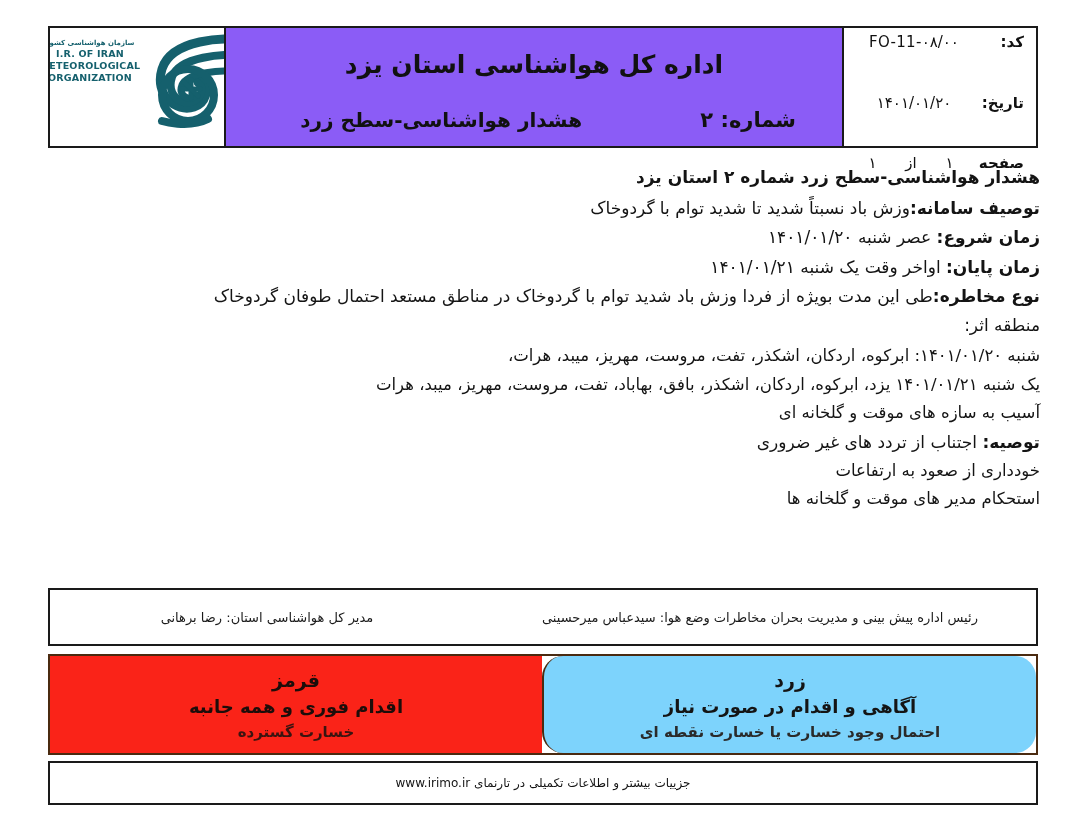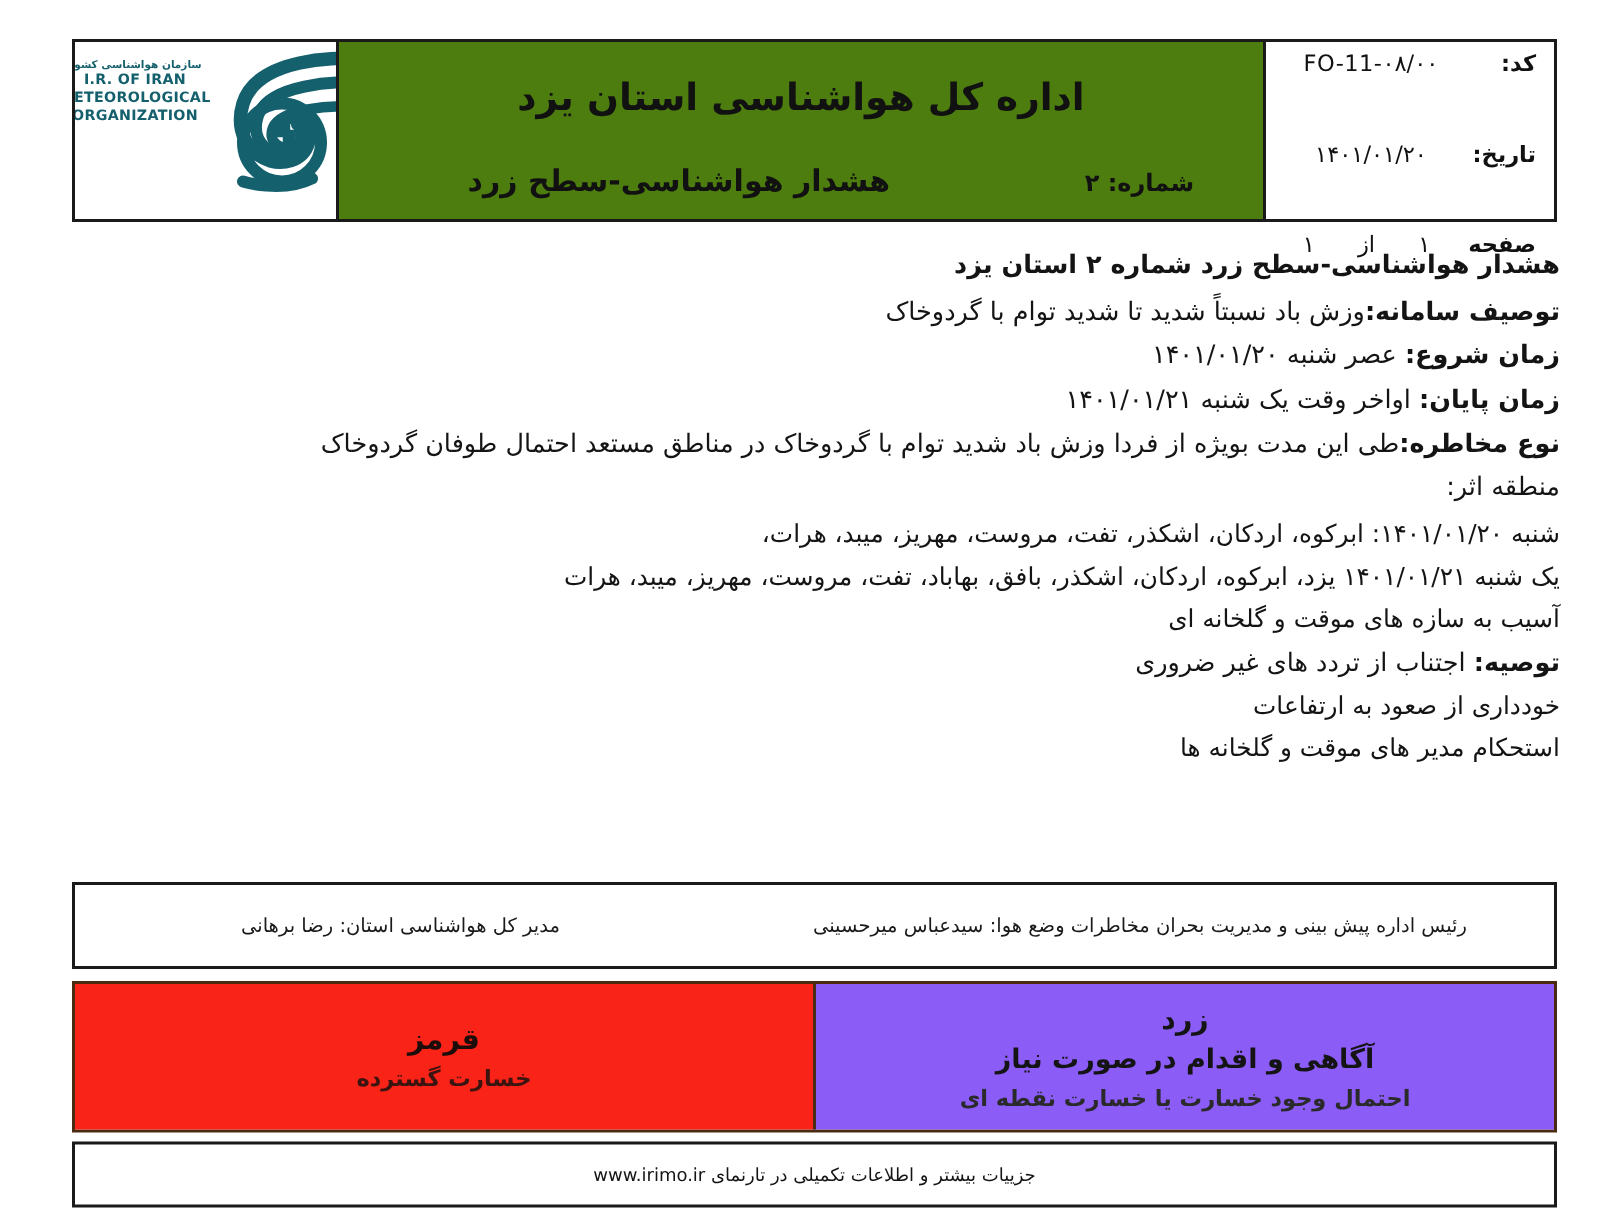--- a/index.html
+++ b/index.html
@@ -39,21 +39,21 @@
     border: 2px solid #1a1a1a;
     box-sizing: border-box;
     background: #ffffff;
     display: flex;
     align-items: center;
     justify-content: center;
     overflow: hidden;
   }
   .hdr-title {
     flex: 1;
-    background: #4d7c0f;
+    background: #8b5cf6;
     border-top: 2px solid #1a1a1a;
     border-bottom: 2px solid #1a1a1a;
     box-sizing: border-box;
     position: relative;
   }
   .hdr-info {
     width: 196px;
     border: 2px solid #1a1a1a;
     box-sizing: border-box;
     background: #ffffff;
@@ -110,21 +110,21 @@
     padding: 0 46px 0 22px;
   }
   .title-sub {
     flex: 1;
     text-align: center;
     font-size: 20px;
     font-weight: bold;
     padding-right: 66px;
   }
   .title-number {
-    font-size: 16px;
+    font-size: 21px;
     font-weight: bold;
     white-space: nowrap;
   }
 
   .logo-box {
     display: flex;
     flex-direction: row;
     align-items: center;
     gap: 2px;
     transform: translateY(-4px);
@@ -210,21 +210,21 @@
     flex: 1;
     display: flex;
     flex-direction: column;
     align-items: center;
     justify-content: center;
     box-sizing: border-box;
     padding: 4px 8px;
     border-left: 2px solid #4a2a10;
   }
   .legend-cell:last-child { border-left: none; }
-  .lg-yellow { background: #8b5cf6; }
+  .lg-yellow { background: #7dd3fc; border-radius: 21px; }
   .lg-orange { background: #fdb71e; }
   .lg-red    { background: #fa2318; }
 
   .lg-name {
     font-size: 19px;
     font-weight: bold;
     line-height: 1.5;
     color: #141414;
   }
   .lg-action {
@@ -374,20 +374,21 @@
   </div>
 
   <div class="legend">
     <div class="legend-cell lg-yellow">
       <div class="lg-name">زرد</div>
       <div class="lg-action">آگاهی و اقدام در صورت نیاز</div>
       <div class="lg-desc">احتمال وجود خسارت یا خسارت نقطه ای</div>
     </div>
     <div class="legend-cell lg-red">
       <div class="lg-name">قرمز</div>
+      <div class="lg-action">اقدام فوری و همه جانبه</div>
       <div class="lg-desc">خسارت گسترده</div>
     </div>
   </div>
 
   <div class="footer">
     <div class="footer-text">
       <span>جزییات بیشتر و اطلاعات تکمیلی در تارنمای</span>
       <span class="footer-url">www.irimo.ir</span>
     </div>
   </div>

